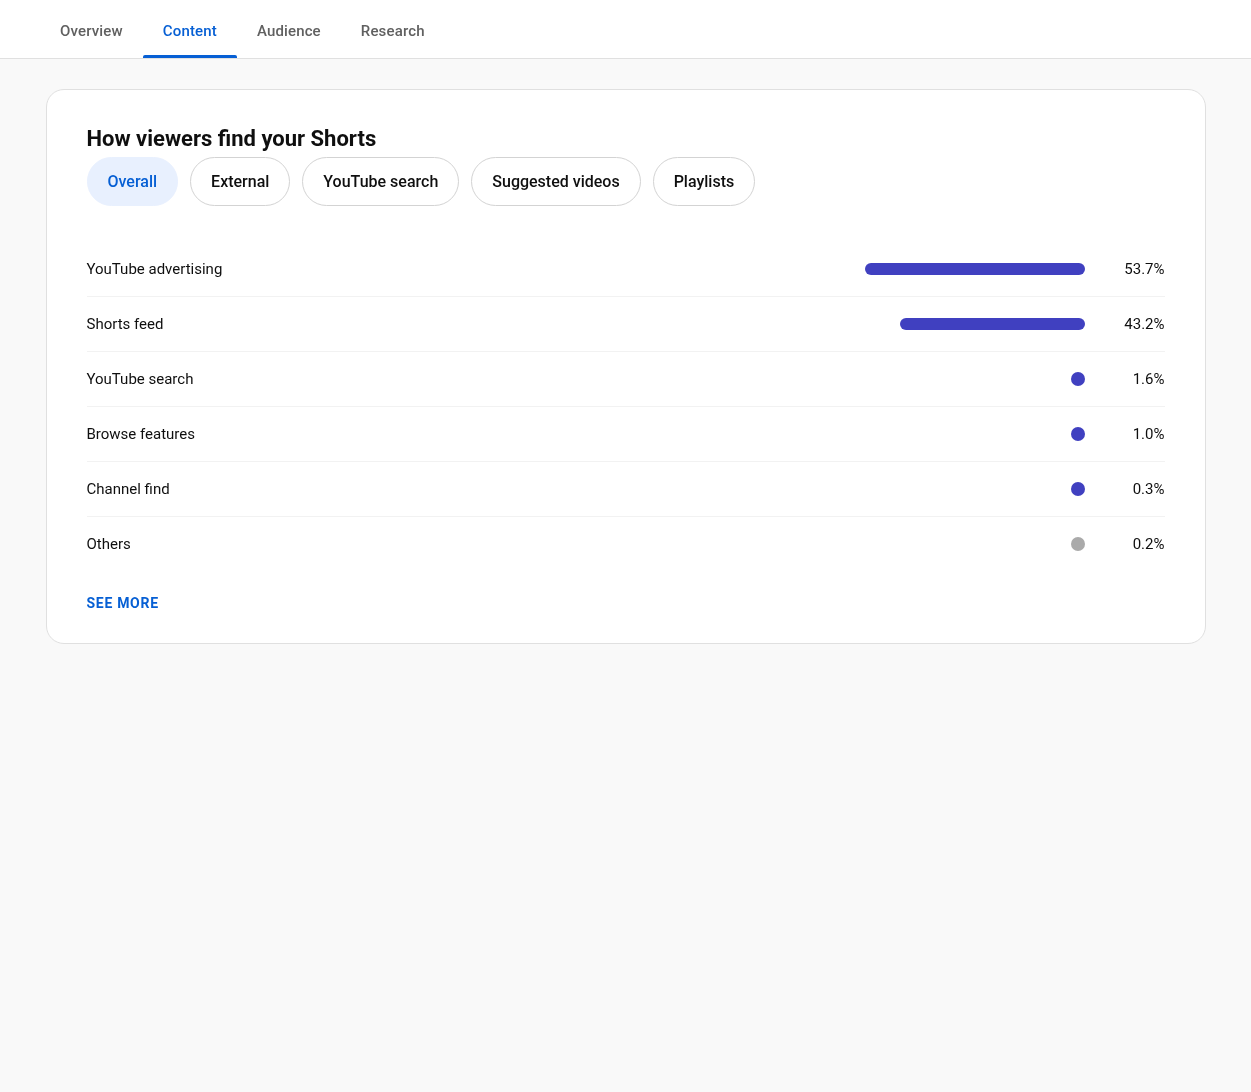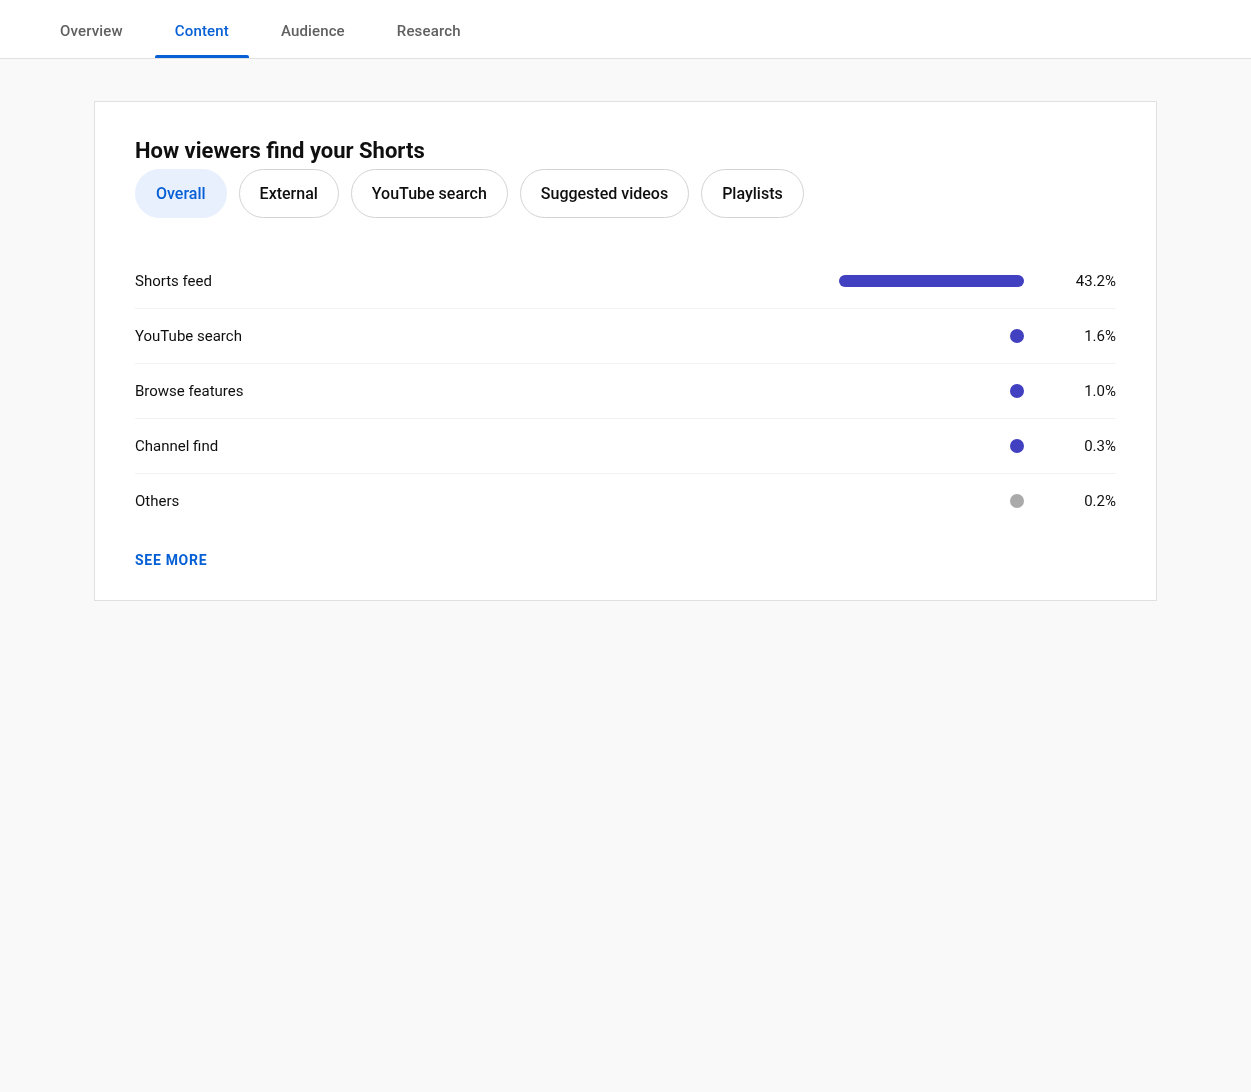--- a/index.html
+++ b/index.html
@@ -1,15 +1,15 @@
 <!DOCTYPE html>
 <html><head>
   <meta charset="utf-8">
   <style>
-    * { box-sizing: border-box; margin: 0; padding: 0; gap: 12px; }
+    * { box-sizing: border-box; margin: 0; padding: 0; }
     body {
       font-family: 'Roboto', Arial, sans-serif;
       background: #f9f9f9;
       color: #0f0f0f;
       width: 1251px;
       min-height: 1092px;
       display: flex;
       flex-direction: column;
       align-items: center;
     }
@@ -45,23 +45,23 @@
       right: 0;
       height: 3px;
       background: #065fd4;
       border-radius: 2px 2px 0 0;
     }
 
     
     .card {
       background: #fff;
       border: 1px solid #e0e0e0;
-      border-radius: 0;
+      border-radius: 18px;
       padding: 36px 40px 32px;
-      width: 1063px;
+      width: 1160px;
       margin: 0 auto;
     }
 
     .card-title {
       font-size: 22px;
       font-weight: 700;
       color: #0f0f0f;
       margin-bottom: 6px;
     }
     .card-subtitle {
@@ -169,20 +169,27 @@
   <div class="filter-chips">
     <div class="chip active">Overall</div>
     <div class="chip">External</div>
     <div class="chip">YouTube search</div>
     <div class="chip">Suggested videos</div>
     <div class="chip">Playlists</div>
   </div>
 
   <div class="data-rows">
 
+    <div class="data-row">
+      <div class="row-label">YouTube advertising</div>
+      <div class="row-bar-area">
+        <div class="bar" style="width:220px; background:#4040c0;"></div>
+      </div>
+      <div class="row-percent">53.7%</div>
+    </div>
 
     <div class="data-row">
       <div class="row-label">Shorts feed</div>
       <div class="row-bar-area">
         <div class="bar" style="width:185px; background:#4040c0;"></div>
       </div>
       <div class="row-percent">43.2%</div>
     </div>
 
     <div class="data-row">

